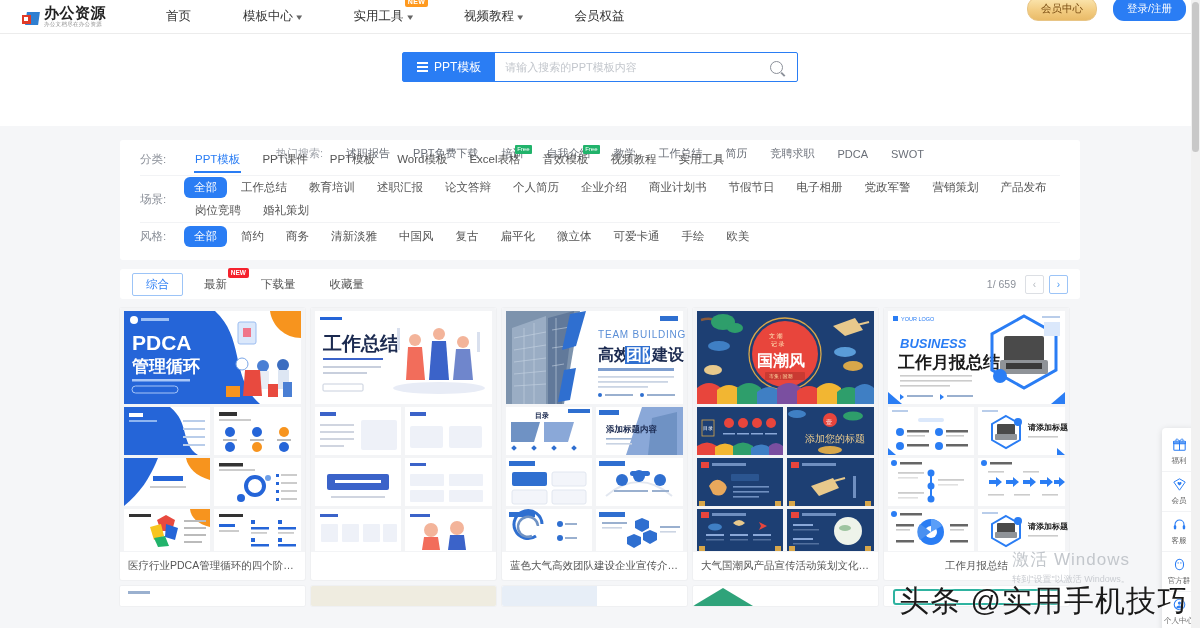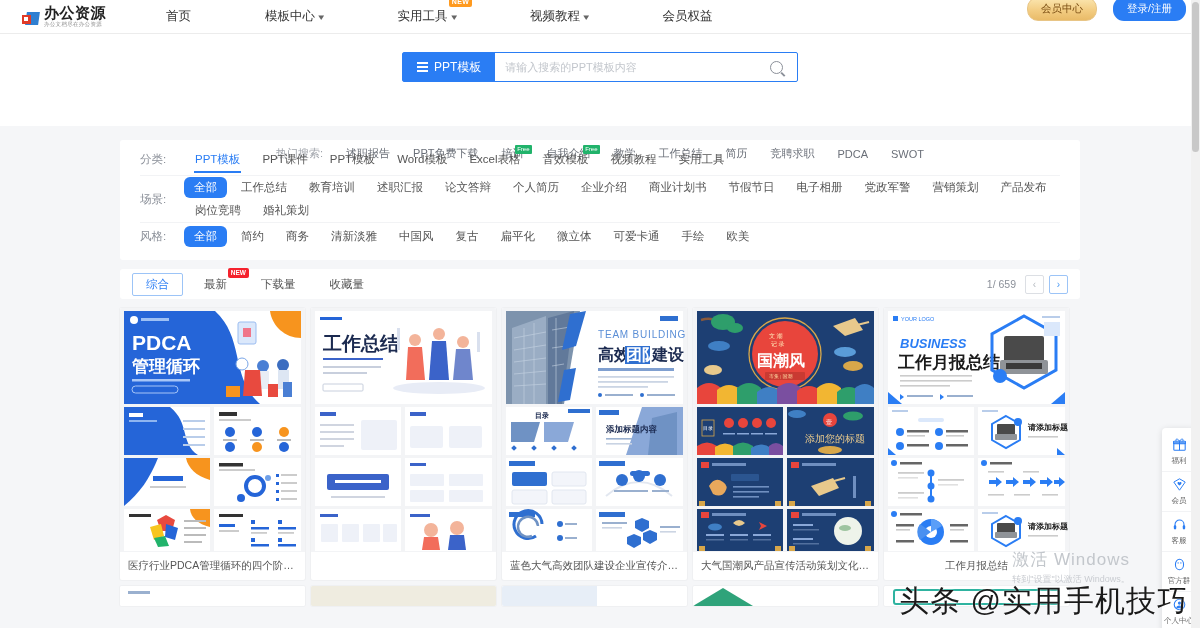--- a/index.html
+++ b/index.html
@@ -31,21 +31,21 @@
     position: absolute; left: 2px; top: 6px; width: 4px; height: 4px;
     background: #fff;
   }
   .logo-txt { line-height: 1; }
   .logo-title {
     font-size: 15px; font-weight: bold; color: #222; letter-spacing: .5px;
   }
   .logo-sub {
     font-size: 5.5px; color: #8a8a8a; letter-spacing: .3px; margin-top: 2px;
   }
-  .nav { display: flex; align-items: center; margin-left: 60px; gap: 22px; }
+  .nav { display: flex; align-items: center; margin-left: 60px; }
   .nav-item {
     position: relative; font-size: 12.5px; color: #333; margin-right: 52px;
     cursor: pointer; display: flex; align-items: center; white-space: nowrap;
   }
   .nav-item .caret {
     margin-left: 4px; font-size: 9px; color: #666; transform: scaleX(1.3);
   }
   .badge-new {
     position: absolute; top: -11px; right: -16px;
     background: #ff9a1f; color: #fff; font-size: 7px; font-weight: bold;

